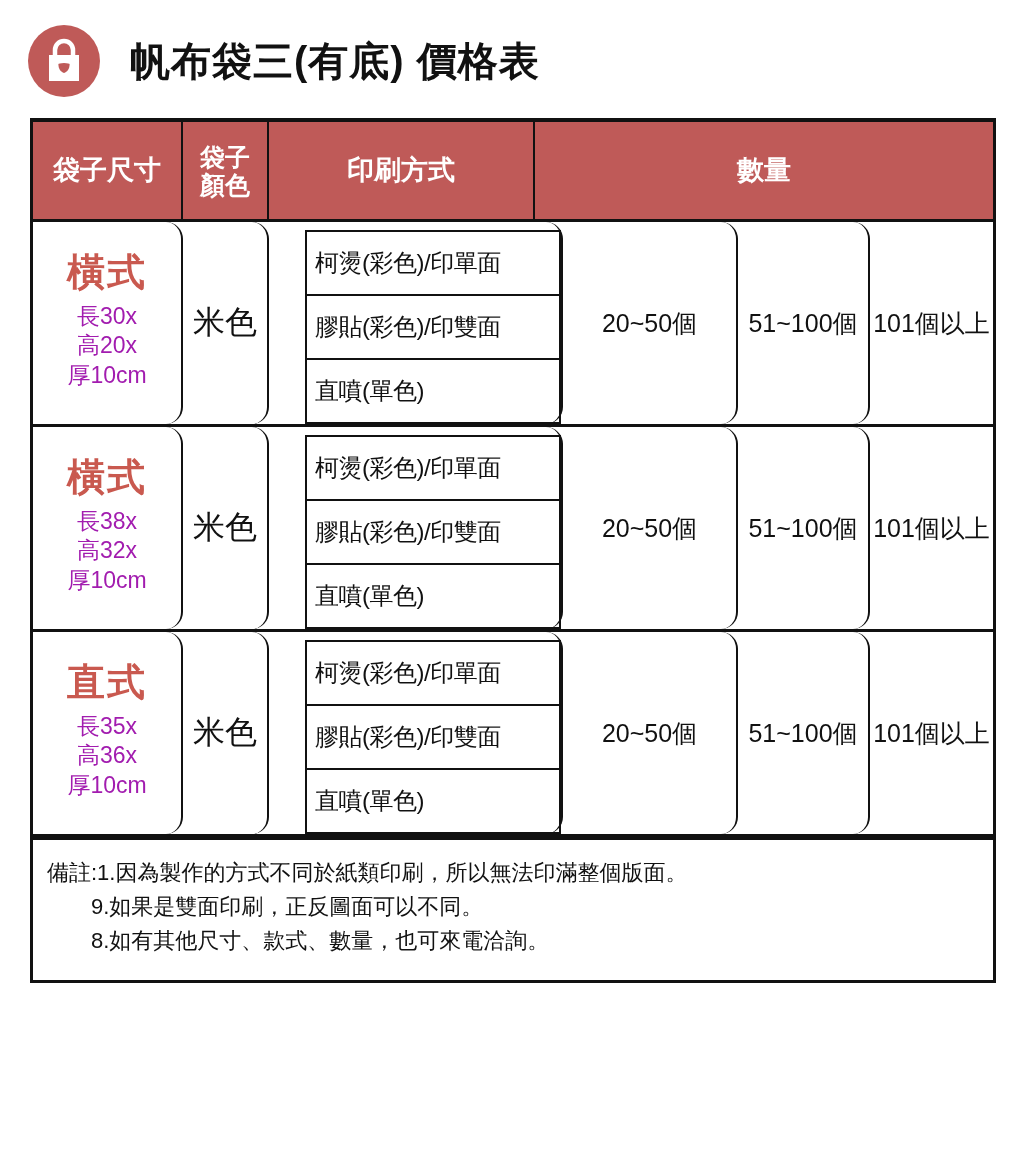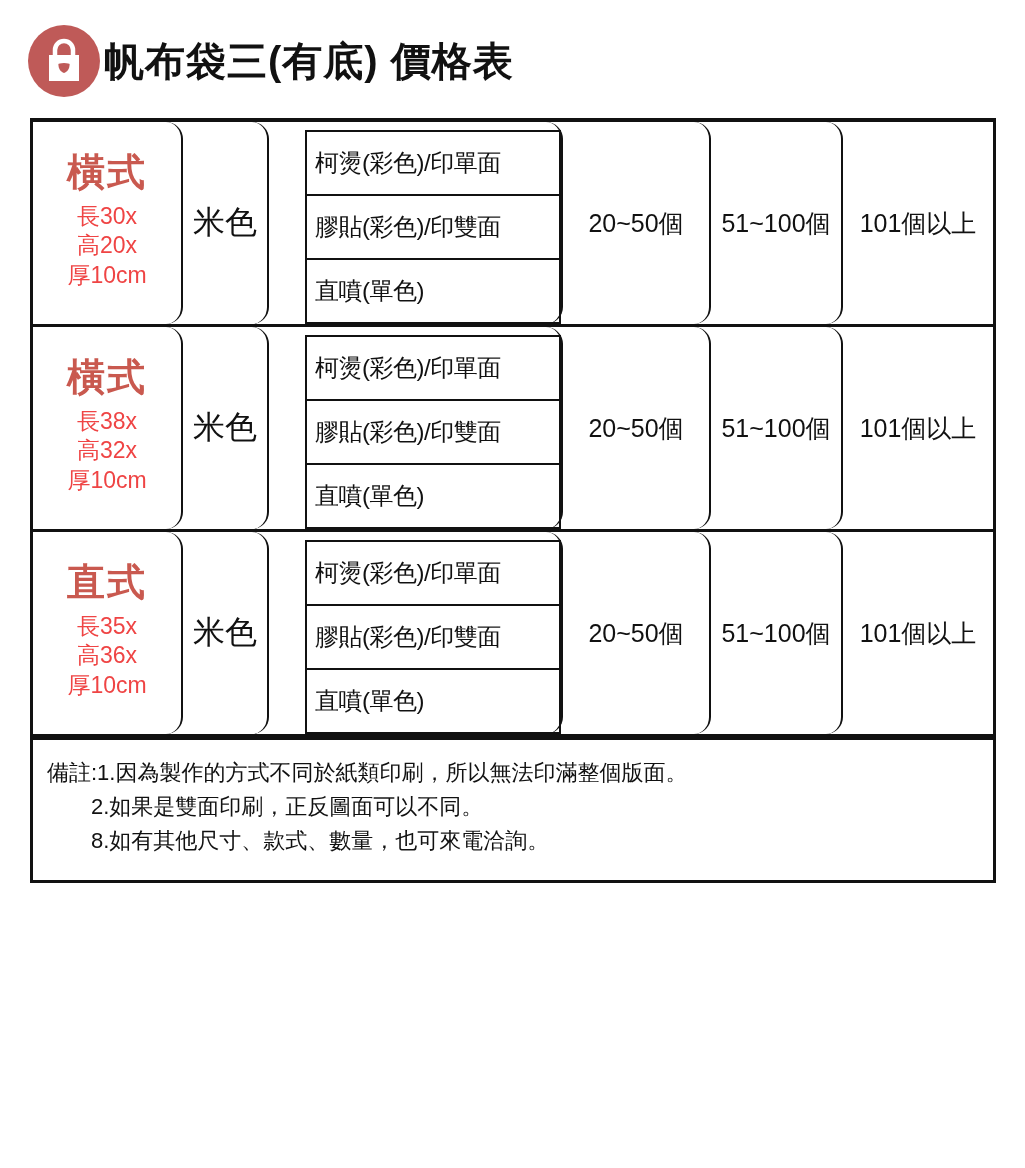--- a/index.html
+++ b/index.html
@@ -23,21 +23,21 @@
     background: #fff;
   }
 
   
   .title-bar {
     position: absolute;
     left: 28px;
     top: 22px;
     display: flex;
     align-items: center;
-    gap: 4px;
+    gap: 30px;
     height: 78px;
   }
   .bag-badge {
     width: 72px;
     height: 72px;
     border-radius: 50%;
     background: #bf5a58;
     display: flex;
     align-items: center;
     justify-content: center;
@@ -112,21 +112,21 @@
   .size-type {
     font-size: 38px;
     font-weight: bold;
     color: #c9594f;
     line-height: 1.1;
     letter-spacing: 2px;
     margin-bottom: 8px;
   }
   .size-dims {
     font-size: 23px;
-    color: #ef4444;
+    color: #a21caf;
     line-height: 1.28;
     text-align: center;
     white-space: pre-line;
   }
 
   .c-color {
     width: 86px;
     display: flex;
     align-items: center;
     justify-content: center;
@@ -162,21 +162,21 @@
   }
 
   .c-qty {
     display: flex;
     align-items: center;
     justify-content: center;
     font-size: 25px;
     color: #111;
     white-space: nowrap;
   }
-  .c-qty-1 { width: 148px; }
+  .c-qty-1 { width: 175px; }
   .c-qty-2 { width: 132px; }
   .c-qty-3 { flex: 1; }
 
   
   .tfoot {
     border-top: 3px solid #111;
     padding: 16px 18px 22px 14px;
   }
   .note-line {
     font-size: 22px;
@@ -197,20 +197,29 @@
         <path d="M13 19 V13 a9 9 0 0 1 18 0 V19" fill="none" stroke="#ffffff" stroke-width="4.5"></path>
         <rect x="7" y="18" width="30" height="26" fill="#ffffff"></rect>
         <path d="M22 26 c-3.4 0 -5.6 1 -5.6 1 c0 5.2 2.3 7.6 5.6 9 c3.3 -1.4 5.6 -3.8 5.6 -9 c0 0 -2.2 -1 -5.6 -1 z" fill="#bf5a58"></path>
       </svg>
     </div>
     <div class="title-text">帆布袋三(有底) 價格表</div>
   </div>
 
   <div class="price-table">
 
+    <div class="thead">
+      <div class="th th-size">袋子尺寸</div>
+      <div class="th th-color">
+          <span style="white-space:pre-line">袋子
+顏色</span>
+        </div>
+      <div class="th th-print">印刷方式</div>
+      <div class="th th-qty">數量</div>
+    </div>
 
     <div class="trow">
       <div class="cell c-size">
         <div class="size-type">橫式</div>
         <div class="size-dims">長30x
 高20x
 厚10cm</div>
       </div>
       <div class="cell c-color">米色</div>
       <div class="cell c-print">
@@ -260,18 +269,18 @@
           <div class="print-item">直噴(單色)</div>
         </div>
       </div>
       <div class="cell c-qty c-qty-1">20~50個</div>
       <div class="cell c-qty c-qty-2">51~100個</div>
       <div class="cell c-qty c-qty-3">101個以上</div>
     </div>
 
     <div class="tfoot">
       <div class="note-line">備註:1.因為製作的方式不同於紙類印刷，所以無法印滿整個版面。</div>
-      <div class="note-line indent">2.如果是雙面印刷，正反圖面可以不同。</div>
+      <div class="note-line indent">9.如果是雙面印刷，正反圖面可以不同。</div>
       <div class="note-line indent">8.如有其他尺寸、款式、數量，也可來電洽詢。</div>
     </div>
 
   </div>
 </div>
 
 </body></html>

